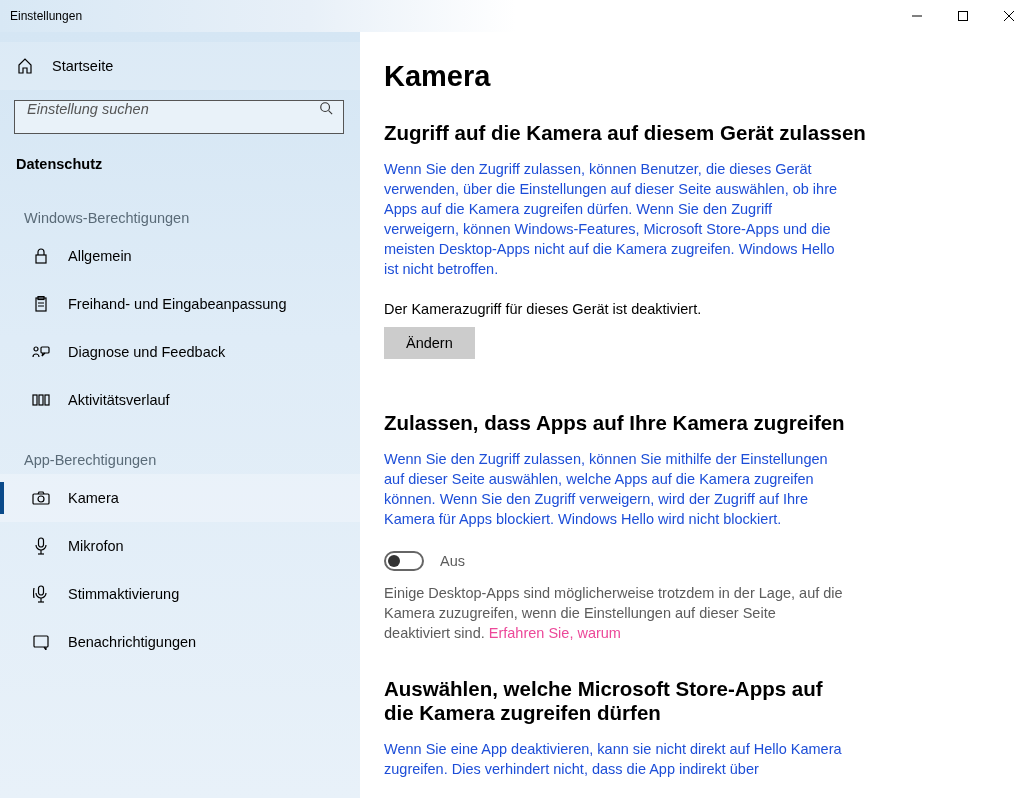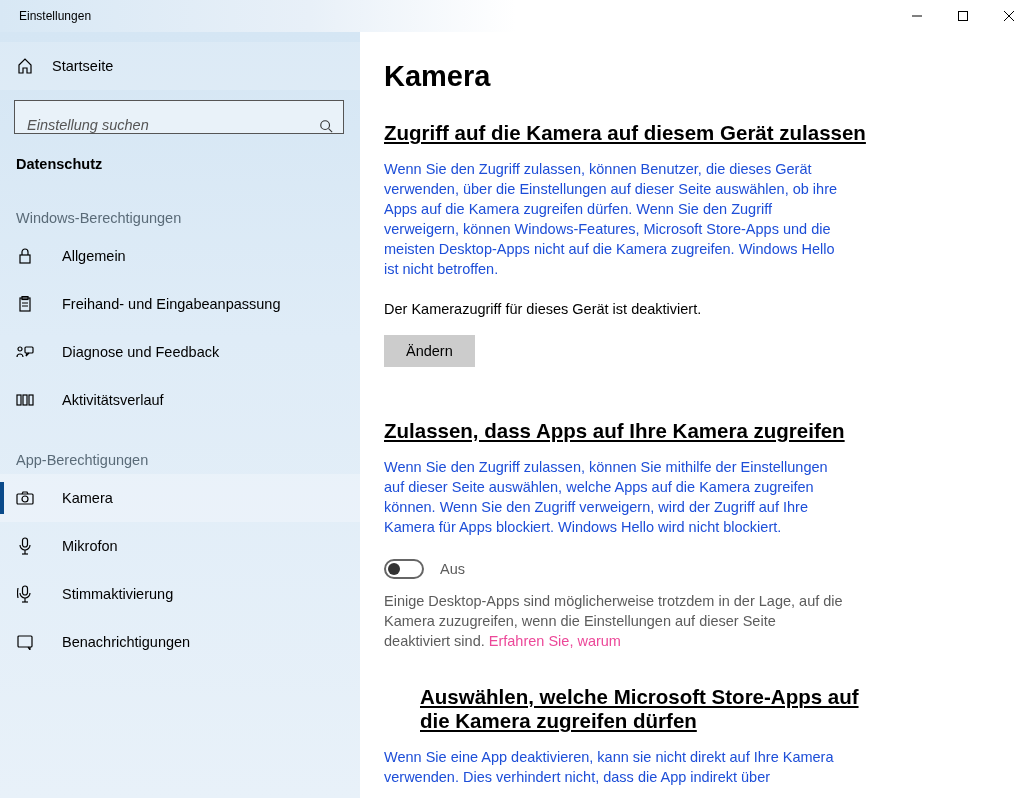--- a/index.html
+++ b/index.html
@@ -1,52 +1,52 @@
 <!DOCTYPE html>
 <html><head>
 <meta charset="utf-8">
 <style>
 * { margin: 0; padding: 0; box-sizing: border-box; font-family: "Segoe UI", Arial, sans-serif; }
 html, body { height: 100%; overflow: hidden; }
 body { display: flex; flex-direction: column; width: 1032px; height: 798px; background: #fff; }
 
 .titlebar { height: 32px; display: flex; align-items: center; background: linear-gradient(to right, #d8e8f5 0%, #e8f0f8 30%, #ffffff 50%); }
-.titlebar-title { font-size: 12px; padding-left: 19px; color: #000; }
+.titlebar-title { font-size: 12px; padding-left: 10px; color: #000; }
 .titlebar-spacer { flex: 1; }
 .titlebar-btn { width: 46px; height: 32px; display: flex; align-items: center; justify-content: center; cursor: pointer; }
 .titlebar-btn svg { width: 10px; height: 10px; }
 
 .body-area { flex: 1; display: flex; min-height: 0; }
 
 .sidebar { width: 360px; background: linear-gradient(to bottom, #d5e6f4 0%, #dfecf7 40%, #e8f1f9 100%); display: flex; flex-direction: column; }
 .home-row { display: flex; align-items: center; height: 48px; padding-left: 16px; gap: 18px; background: rgba(255,255,255,0.18); cursor: pointer; margin-top: 10px; }
 .home-row .icon { width: 18px; display:flex; align-items:center; justify-content:center; }
 .home-row .label { font-size: 14.5px; color: #000; }
 
 .search-wrap { padding: 10px 16px 0 14px; }
-.search-box { position: relative; border: 1px solid #555; background: rgba(255,255,255,0.45); height: 34px; display: flex; align-items: flex-end; }
+.search-box { position: relative; border: 1px solid #555; background: rgba(255,255,255,0.45); height: 34px; display: flex; align-items: flex-start; }
 .search-input { flex: 1; border: none; background: transparent; outline: none; font-size: 14.5px; padding-left: 12px; color: #333; font-style: italic; }
 .search-input::placeholder { color: #555; font-style: italic; }
 .search-icon { width: 34px; display: flex; align-items: center; justify-content: center; }
 
 .category-label { font-size: 14.5px; font-weight: 600; padding: 22px 16px 10px 16px; color: #000; }
-.section-label { font-size: 14.5px; color: #5a6b78; padding: 28px 16px 6px 16px; }
+.section-label { font-size: 14.5px; color: #5a6b78; padding: 28px 16px 6px 24px; }
 
 .nav-list { display: flex; flex-direction: column; }
-.nav-item { display: flex; align-items: center; height: 48px; padding-left: 16px; gap: 28px; cursor: pointer; position: relative; }
+.nav-item { display: flex; align-items: center; height: 48px; padding-left: 32px; gap: 18px; cursor: pointer; position: relative; }
 .nav-item .icon { width: 18px; display:flex; align-items:center; justify-content:center; color:#000; }
 .nav-item .label { font-size: 14.5px; color: #000; }
 .nav-item.active::before { content: ""; position: absolute; left: 0; top: 8px; bottom: 8px; width: 4px; background: #0a4a8a; }
 .nav-item.active { background: rgba(255,255,255,0.28); }
 
 .content { flex: 1; overflow-y: auto; padding: 28px 70px 20px 24px; position: relative; }
 .content h1 { font-size: 29px; font-weight: 600; margin-bottom: 28px; color:#000; }
-.section-title { font-size: 20.5px; font-weight: 600; margin-top: 6px; margin-bottom: 14px; color:#000;text-decoration:underline; }
+.section-title { font-size: 20.5px; font-weight: 600; margin-top: 6px; margin-bottom: 14px; color:#000; }
 .section-text { font-size: 14.5px; color: #1d4ed8; line-height: 1.38; max-width: 460px; margin-bottom: 22px; }
-.status-line { font-size: 14.5px; color: #000; margin-bottom: 18px; }
+.status-line { font-size: 14.5px; color: #000; margin-bottom: 10px; }
 .btn-gray { background: #ccc; border: none; padding: 8px 22px; font-size: 14.5px; color: #000; cursor: pointer; margin-bottom: 46px; }
 
 .toggle-row { display: flex; align-items: center; gap: 16px; margin-bottom: 12px; }
 .toggle { width: 40px; height: 20px; border: 2px solid #666; border-radius: 10px; position: relative; background: #fff; cursor: pointer; }
 .toggle-knob { position: absolute; left: 2px; top: 2px; width: 12px; height: 12px; border-radius: 50%; background: #333; }
 .toggle-label { font-size: 14.5px; color: #5c5c5c; }
 
 .para-inline { font-size: 14.5px; color: #5c5c5c; line-height: 1.38; max-width: 460px; margin-bottom: 34px; }
 .link { color: #ec4899; cursor: pointer; }
 
@@ -212,16 +212,16 @@
     <div class="toggle-row">
       <div class="toggle">
         <div class="toggle-knob"></div>
       </div>
       <span class="toggle-label">Aus</span>
     </div>
     <div class="para-inline">
       <span>Einige Desktop-Apps sind möglicherweise trotzdem in der Lage, auf die Kamera zuzugreifen, wenn die Einstellungen auf dieser Seite deaktiviert sind. </span><span class="link">Erfahren Sie, warum</span>
     </div>
 
-    <div class="section-title" style="max-width:460px;margin-left:36px;">Auswählen, welche Microsoft Store-Apps auf die Kamera zugreifen dürfen</div>
-    <div class="section-text">Wenn Sie eine App deaktivieren, kann sie nicht direkt auf Ihre Kamera verwenden. Dies verhindert nicht, dass die App indirekt über</div>
+    <div class="section-title" style="max-width:460px;">Auswählen, welche Microsoft Store-Apps auf die Kamera zugreifen dürfen</div>
+    <div class="section-text">Wenn Sie eine App deaktivieren, kann sie nicht direkt auf Hello Kamera zugreifen. Dies verhindert nicht, dass die App indirekt über</div>
   </div>
 </div>
 
 </body></html>

